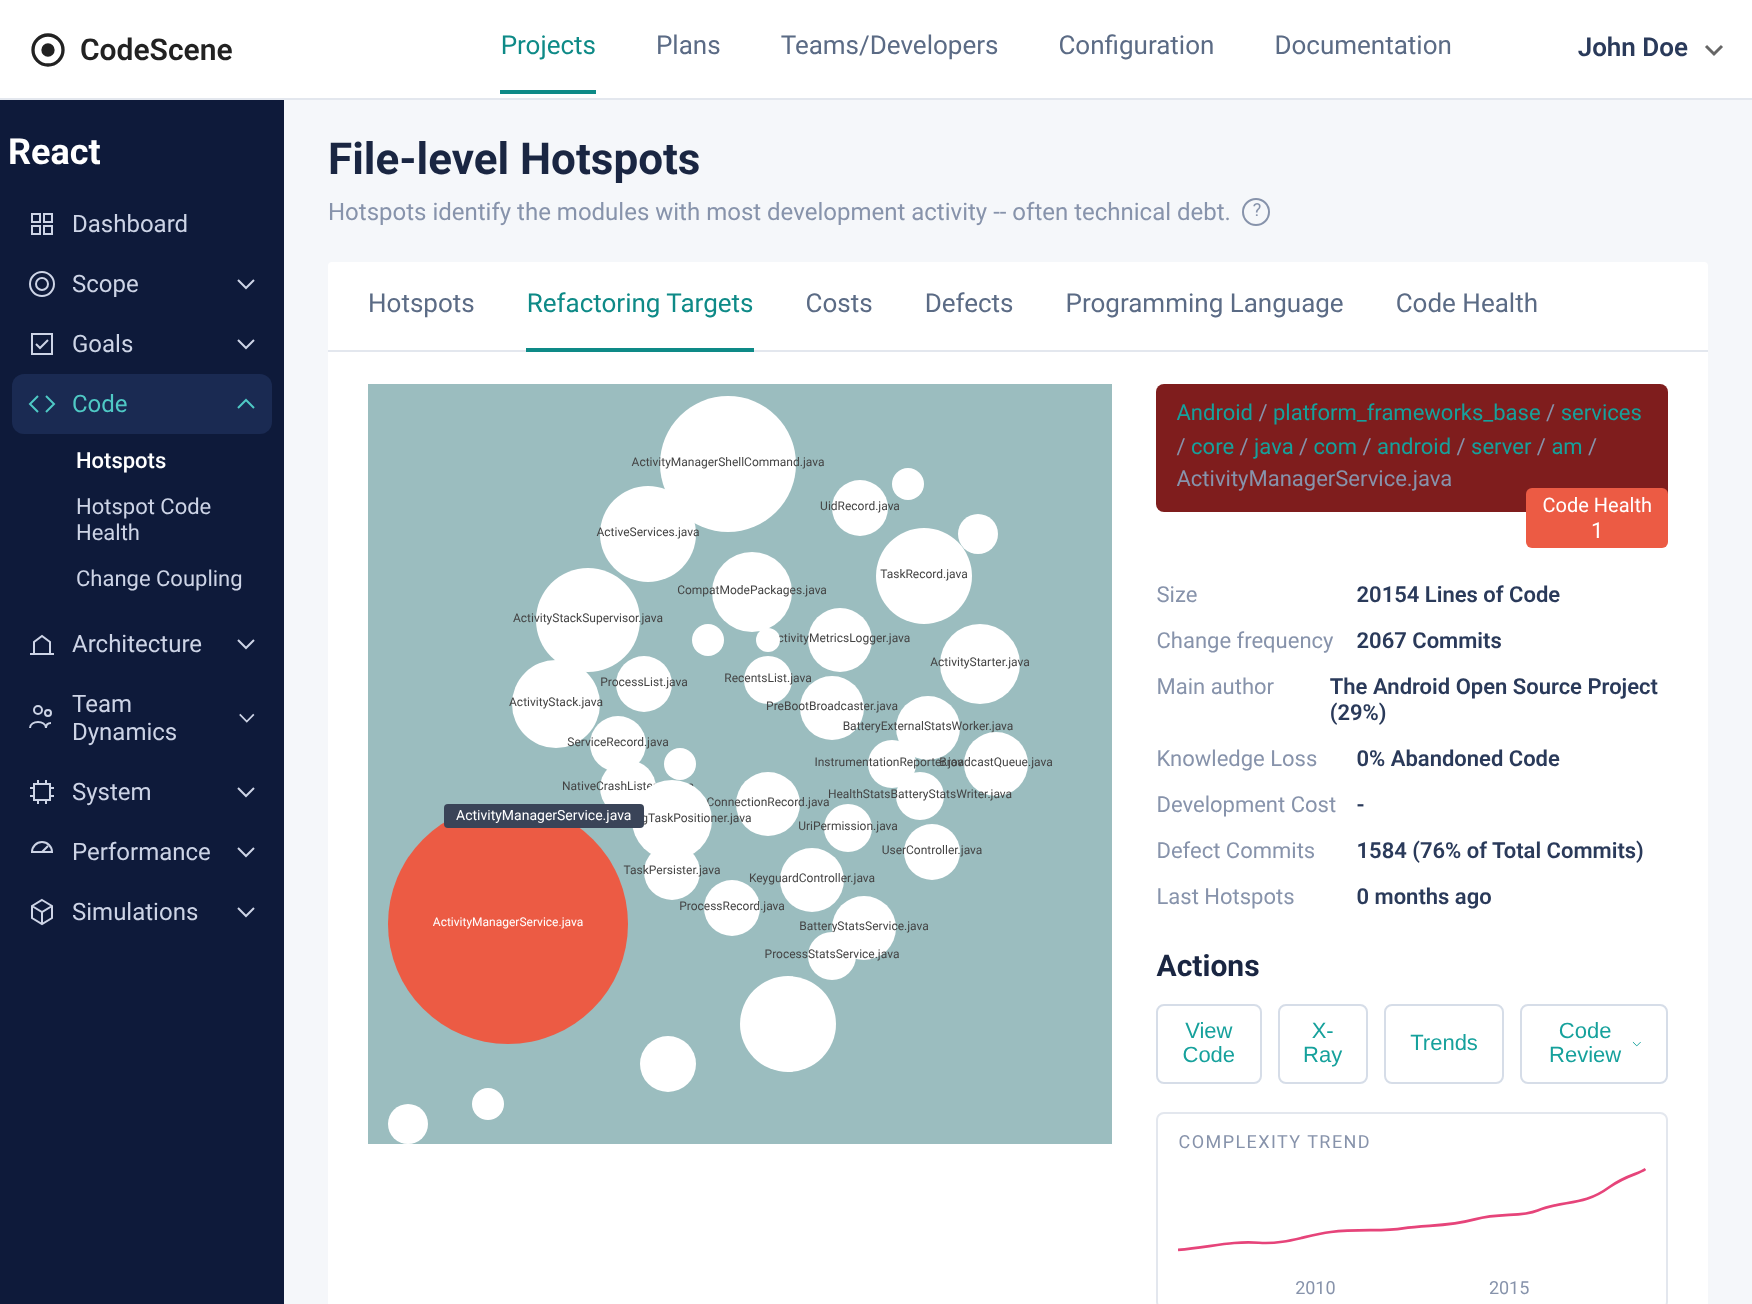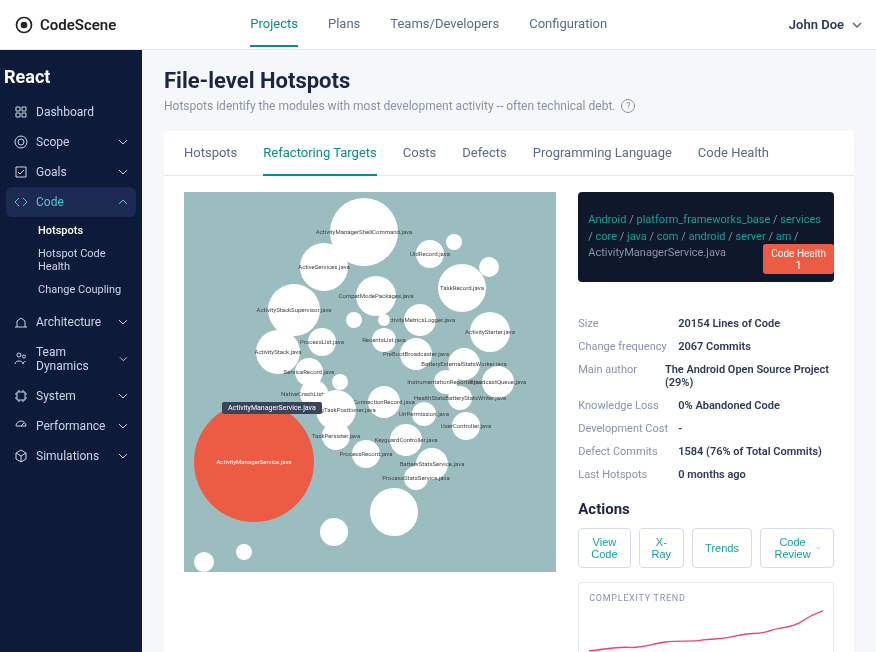--- a/index.html
+++ b/index.html
@@ -45,21 +45,21 @@
   .content { display: flex; gap: 22px; padding: 16px 20px 20px; }
   
   
   .viz { width: 380px; height: 380px; background: #9bbdbf; position: relative; overflow: hidden; }
   .bubble { position: absolute; border-radius: 50%; background: #fff; display: flex; align-items: center; justify-content: center; font-size: 6px; color: #444; text-align: center; line-height: 1.1; padding: 2px; }
   .bubble.hot { background: #ec5b44; color: #fff; }
   .bubble-label { position: absolute; background: #3a4458; color: #fff; font-size: 7px; padding: 2px 6px; border-radius: 2px; white-space: nowrap; }
   
   
   .details { flex: 1; position: relative; font-size: 12px; }
-  .breadcrumb { background: #0f172a; padding: 20px 10px; border-radius: 4px; font-size: 11px; color: #8793ab; line-height: 1.5; margin-bottom: 10px; }
+  .breadcrumb { background: #7f1d1d; padding: 7px 10px; border-radius: 4px; font-size: 11px; color: #8793ab; line-height: 1.5; margin-bottom: 10px; }
   .breadcrumb .bc { color: #16a19c; cursor: pointer; }
   .health-badge { position: absolute; right: 0; top: 52px; background: #ec5b44; color: #fff; padding: 4px 8px 2px; border-radius: 3px; font-size: 10px; text-align: center; }
   .health-badge .num { display: block; font-size: 11px; }
   
   .meta { margin-top: 30px; }
   .meta-row { display: flex; padding: 5px 0; }
   .meta-key { width: 100px; color: #8793ab; font-size: 11px; }
   .meta-val { font-size: 11px; font-weight: 600; color: #2a3a5a; }
   
   .actions-h { font-size: 15px; font-weight: 700; margin: 14px 0 10px; color: #1a2642; }
@@ -82,20 +82,21 @@
           <circle cx="12" cy="12" r="9"></circle>
           <circle cx="12" cy="12" r="3" fill="#222"></circle>
         </svg>
       <span>CodeScene</span>
     </div>
     <div class="topnav" id="topnav">
         <a class="active">Projects</a>
         <a>Plans</a>
         <a>Teams/Developers</a>
         <a>Configuration</a>
+        <a>Documentation</a>
       </div>
     <div class="userbox">
       <span>John Doe</span>
       <svg class="chev" viewBox="0 0 10 10">
           <path d="M1 3l4 4 4-4" stroke="#666" fill="none" stroke-width="1.5"></path>
         </svg>
     </div>
   </div>
 
   <div class="body">
@@ -304,20 +305,24 @@
                     <path d="M1 3l4 4 4-4" stroke="#16a19c" fill="none"></path>
                   </svg>
                 </button>
               </div>
 
             <div class="trend">
               <div class="trend-title">COMPLEXITY TREND</div>
               <svg viewBox="0 0 260 60">
                 <path d="M0,50 C20,48 30,45 45,46 C60,47 70,42 85,40 C100,38 115,40 125,38 C140,36 150,37 165,33 C180,29 190,32 200,28 C215,22 225,26 240,15 C250,8 256,8 260,5" stroke="#e6447a" stroke-width="1.5" fill="none"></path>
               </svg>
+              <div class="trend-xaxis" id="trendx">
+                  <span>2010</span>
+                  <span>2015</span>
+                </div>
             </div>
           </div>
 
         </div>
       </div>
     </main>
   </div>
 </div>
 
 </body></html>

